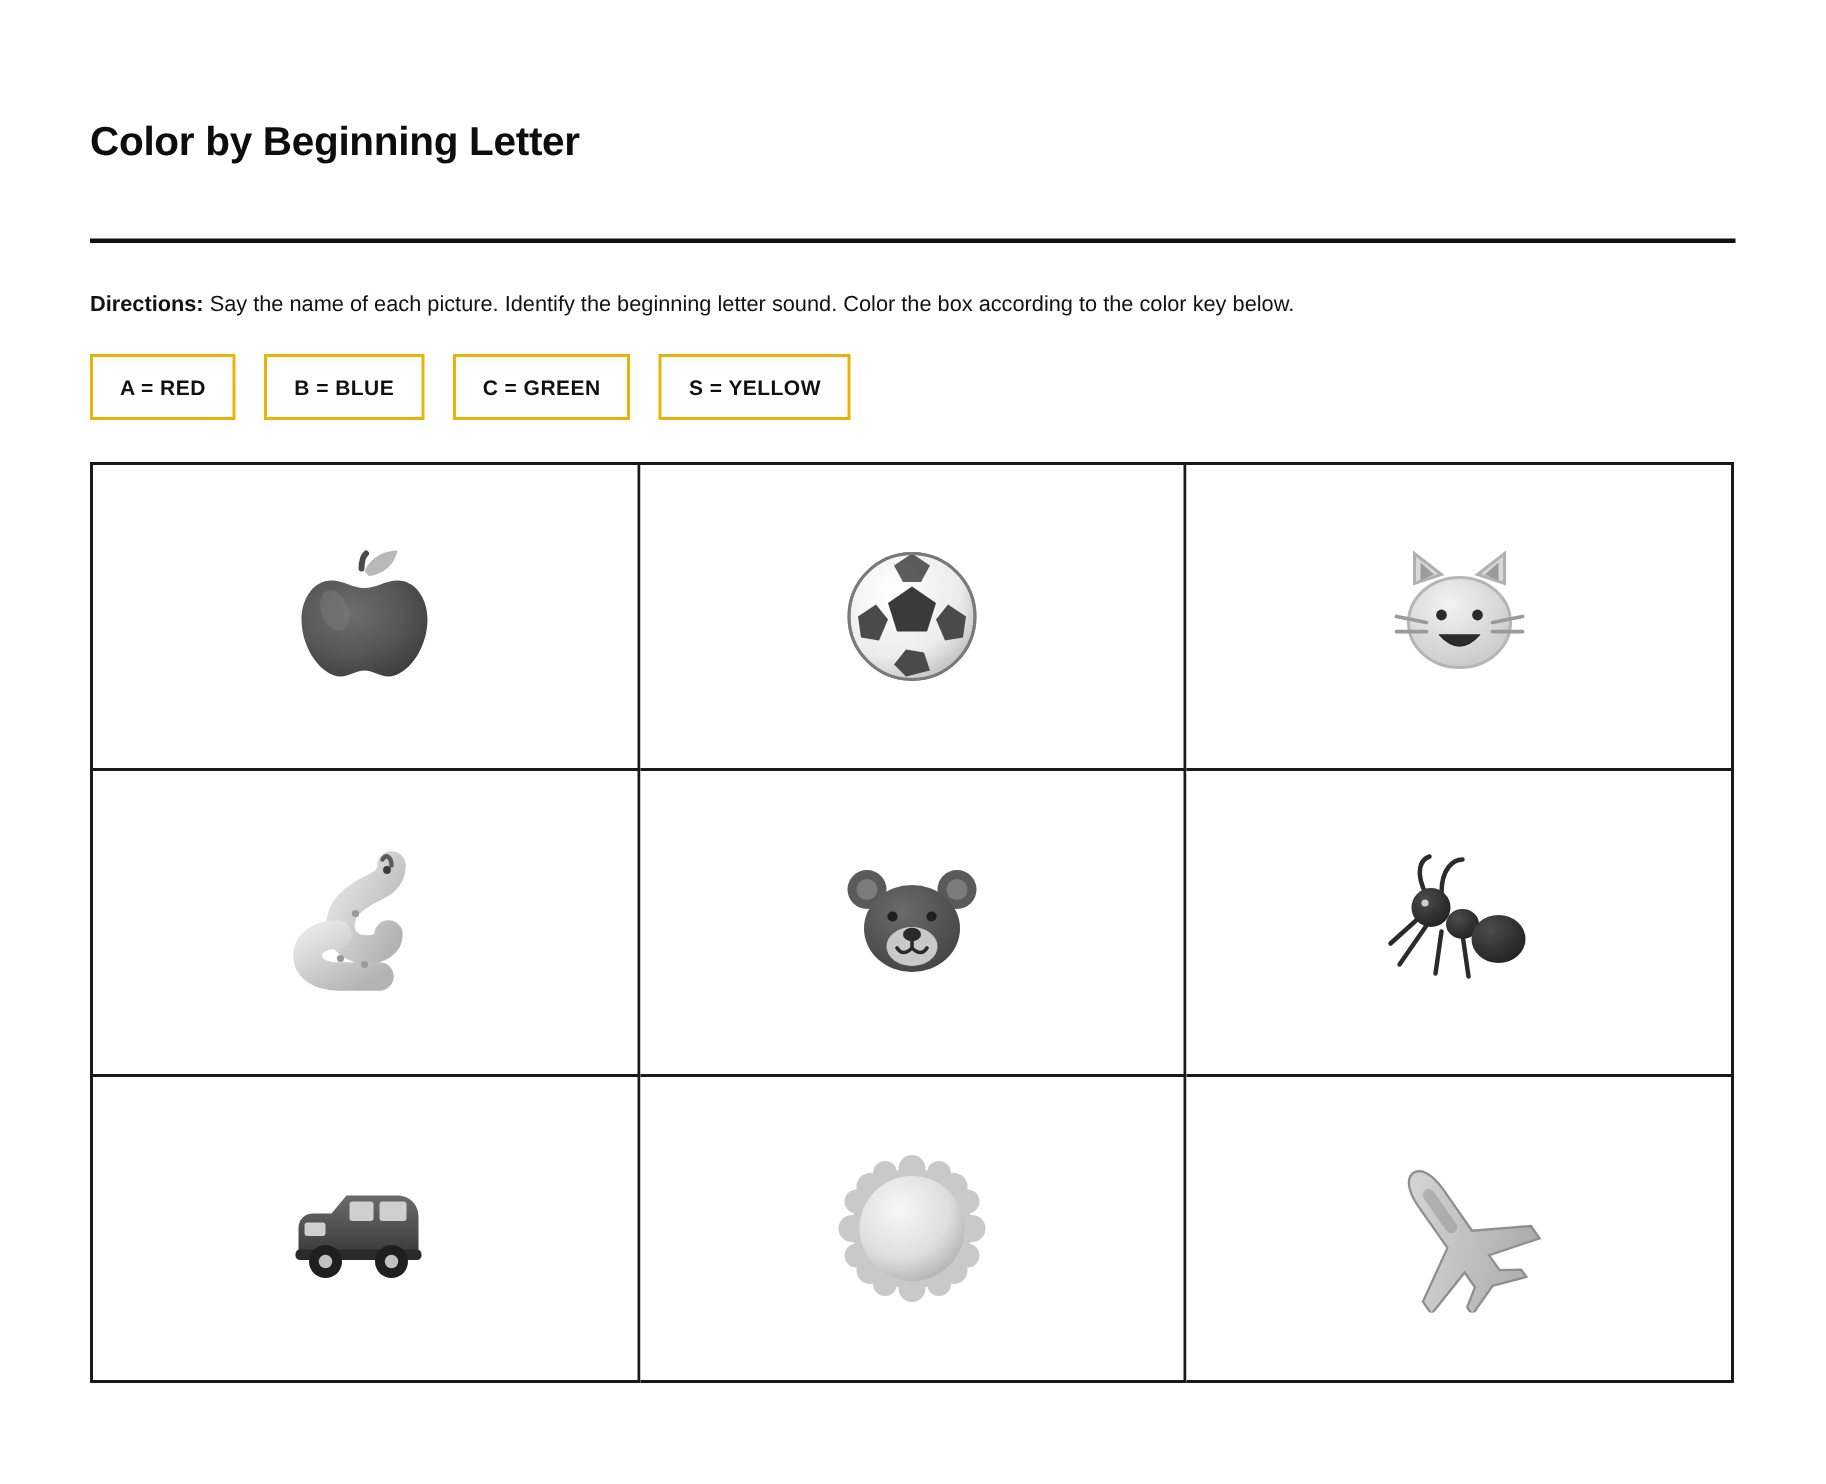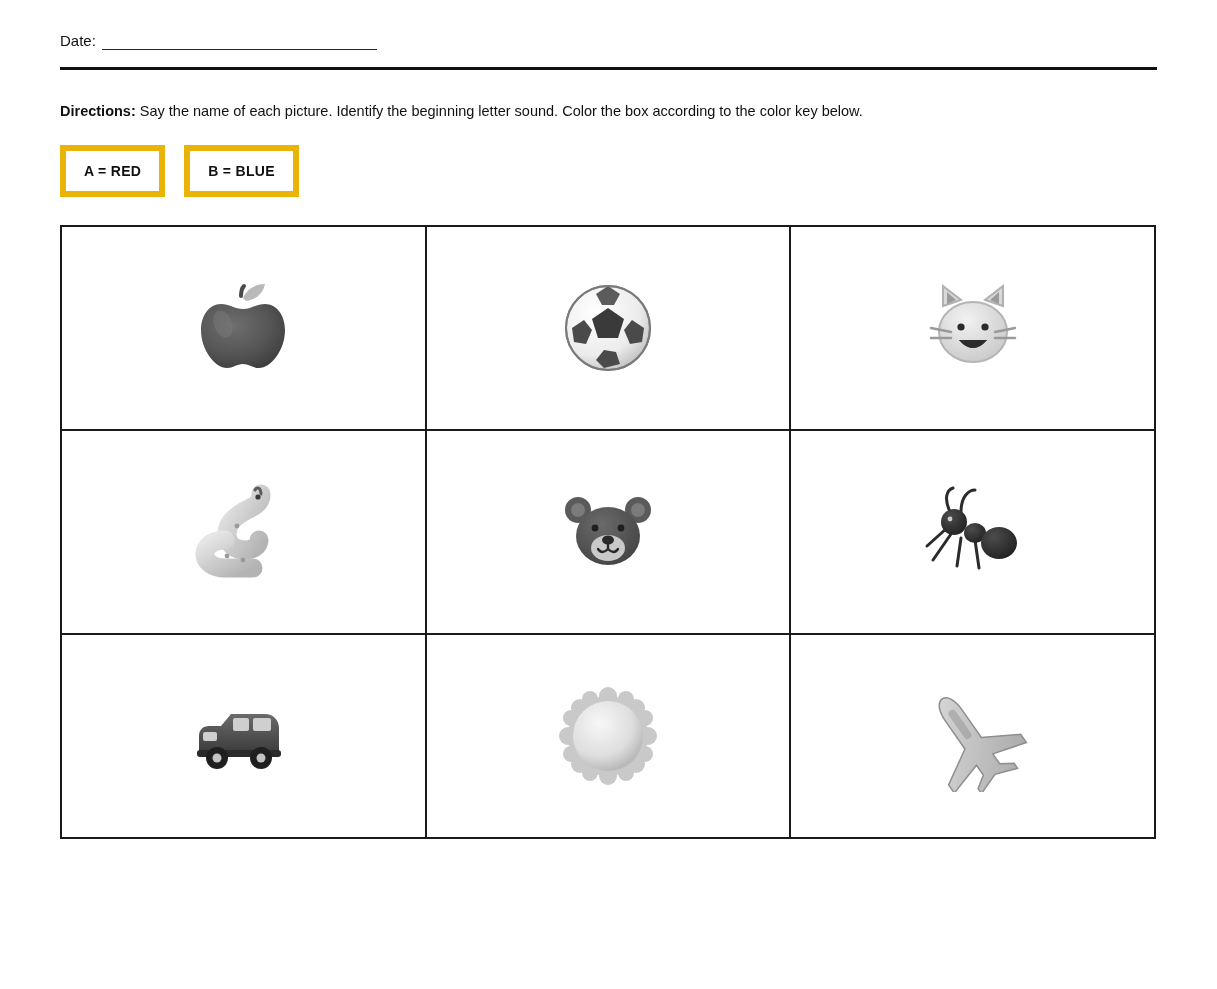--- a/index.html
+++ b/index.html
@@ -69,21 +69,21 @@
     line-height: 1.35;
   }
   .directions b { font-weight: bold; }
 
   .key-row {
     display: flex;
     gap: 19px;
     margin-top: 23px;
   }
   .key-box {
-    border: 6px solid #eab308;
+    border: 2px solid #eab308;
     padding: 12px 18px;
     font-size: 14px;
     font-weight: bold;
     letter-spacing: 0.3px;
     text-align: center;
     box-sizing: border-box;
     background: #fff;
   }
 
   .grid {
@@ -110,37 +110,36 @@
     height: 112px;
     display: block;
   }
 </style>
 </head>
 <body>
 
 <div class="page">
   <div class="sheet">
 
+    <div class="worksheet-title">Color by Beginning Letter</div>
 
     <div class="name-date-row">
-      <div class="field">
-        <span class="field-label">Date:</span>
-        <span class="field-line date-line"></span>
-      </div>
     </div>
 
     <div class="rule"></div>
 
     <div class="directions">
       <b>Directions:</b><span> Say the name of each picture. Identify the beginning letter sound. Color the box according to the color key below.</span>
     </div>
 
     <div class="key-row">
       <div class="key-box">A = RED</div>
       <div class="key-box">B = BLUE</div>
+      <div class="key-box">C = GREEN</div>
+      <div class="key-box">S = YELLOW</div>
     </div>
 
     <div class="grid">
 
       <div class="cell">
         <svg class="art" viewBox="0 0 112 112">
           <defs>
             <radialGradient id="appleG" cx="38%" cy="34%" r="72%">
               <stop offset="0%" stop-color="#6e6e6e"></stop>
               <stop offset="60%" stop-color="#565656"></stop>

